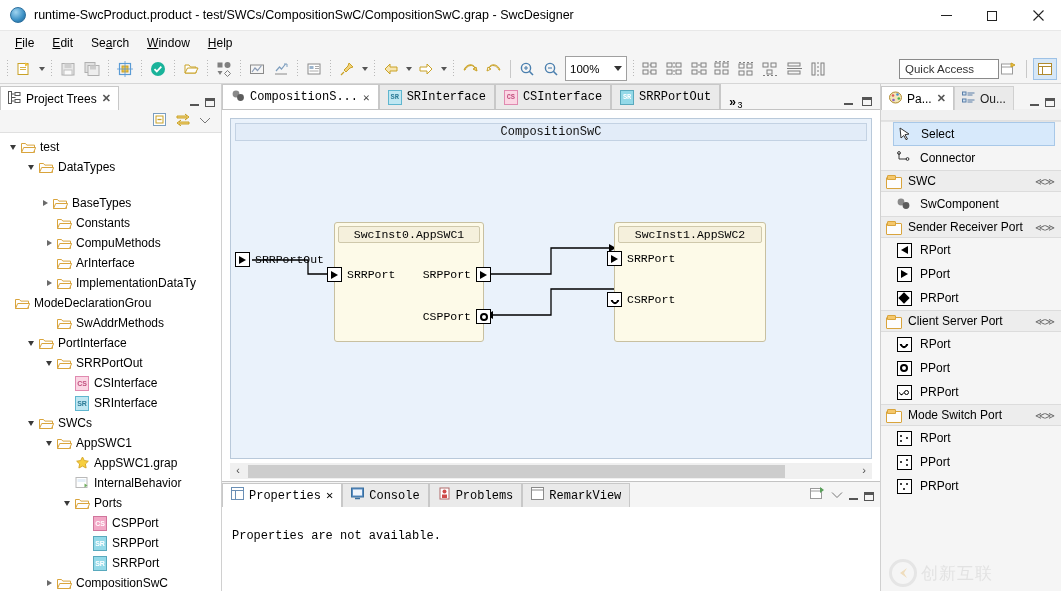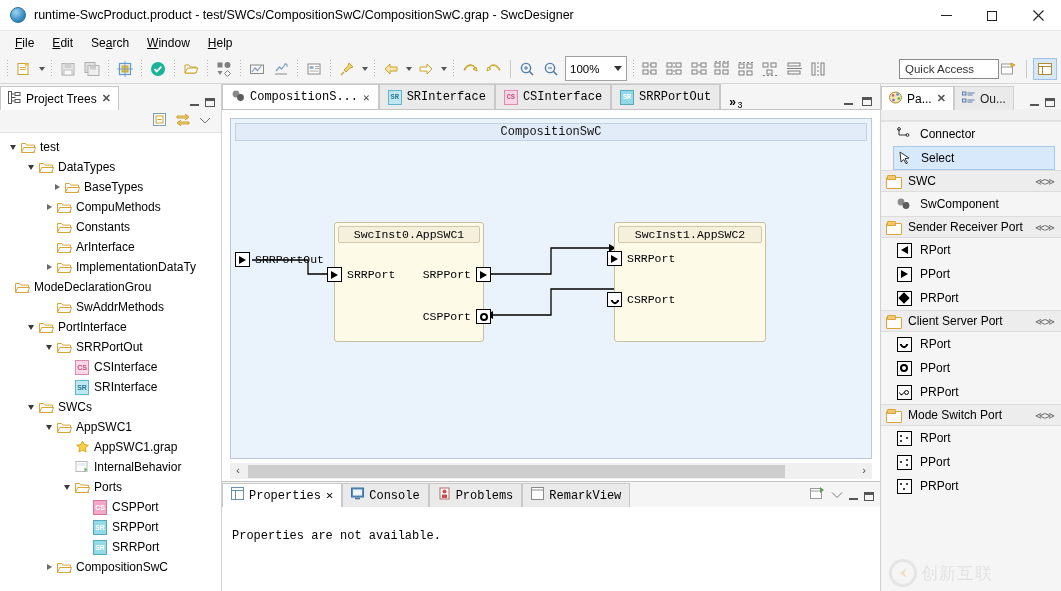--- a/index.html
+++ b/index.html
@@ -501,53 +501,53 @@
               <i class="tw-down"></i>
             </span>
             <span class="ticon">
               <svg width="15" height="13">
                 <path d="M0.5 11.5V2.5h4l1.3 1.6h7.7v7.4z" fill="#fff" stroke="#d9a43c"></path>
                 <path d="M0.5 11.5l2.2-5h12l-2.2 5z" fill="#fdfdfd" stroke="#d9a43c"></path>
               </svg>
             </span>
             <span class="tlabel">DataTypes</span>
           </div>
-          <div class="tnode" style="padding-left: 50px;">
+          <div class="tnode" style="padding-left: 38px; margin-top: 16px;">
             <span class="twist">
               <i class="tw-right"></i>
             </span>
             <span class="ticon">
               <svg width="15" height="13">
                 <path d="M0.5 11.5V2.5h4l1.3 1.6h7.7v7.4z" fill="#fff" stroke="#d9a43c"></path>
                 <path d="M0.5 11.5l2.2-5h12l-2.2 5z" fill="#fdfdfd" stroke="#d9a43c"></path>
               </svg>
             </span>
             <span class="tlabel">BaseTypes</span>
+          </div>
+          <div class="tnode" style="padding-left: 42px;">
+            <span class="twist spacer"></span>
+            <span class="ticon">
+              <svg width="15" height="13">
+                <path d="M0.5 11.5V2.5h4l1.3 1.6h7.7v7.4z" fill="#fff" stroke="#d9a43c"></path>
+                <path d="M0.5 11.5l2.2-5h12l-2.2 5z" fill="#fdfdfd" stroke="#d9a43c"></path>
+              </svg>
+            </span>
+            <span class="tlabel">Constants</span>
           </div>
           <div class="tnode" style="padding-left: 42px;">
             <span class="twist">
               <i class="tw-right"></i>
             </span>
             <span class="ticon">
               <svg width="15" height="13">
                 <path d="M0.5 11.5V2.5h4l1.3 1.6h7.7v7.4z" fill="#fff" stroke="#d9a43c"></path>
                 <path d="M0.5 11.5l2.2-5h12l-2.2 5z" fill="#fdfdfd" stroke="#d9a43c"></path>
               </svg>
             </span>
             <span class="tlabel">CompuMethods</span>
-          </div>
-          <div class="tnode" style="padding-left: 42px;">
-            <span class="twist spacer"></span>
-            <span class="ticon">
-              <svg width="15" height="13">
-                <path d="M0.5 11.5V2.5h4l1.3 1.6h7.7v7.4z" fill="#fff" stroke="#d9a43c"></path>
-                <path d="M0.5 11.5l2.2-5h12l-2.2 5z" fill="#fdfdfd" stroke="#d9a43c"></path>
-              </svg>
-            </span>
-            <span class="tlabel">Constants</span>
           </div>
           <div class="tnode" style="padding-left: 42px;">
             <span class="twist spacer"></span>
             <span class="ticon">
               <svg width="15" height="13">
                 <path d="M0.5 11.5V2.5h4l1.3 1.6h7.7v7.4z" fill="#fff" stroke="#d9a43c"></path>
                 <path d="M0.5 11.5l2.2-5h12l-2.2 5z" fill="#fdfdfd" stroke="#d9a43c"></path>
               </svg>
             </span>
             <span class="tlabel">ArInterface</span>
@@ -901,37 +901,37 @@
           </span>
           <span>Ou...</span>
         </div>
         <div class="view-ctrls">
           <div class="ctrl-min"></div>
           <div class="ctrl-max"></div>
         </div>
       </div>
       <div class="pal-top"></div>
       <div class="pal-body">
-        <div class="pal-item">
+        <div class="pal-item selected">
+            <span style="display:flex;align-items:center;justify-content:center;width:18px">
+              <svg width="14" height="14">
+                <path d="M2 1l9 6-4 .7L9.5 12 8 12.7 5.8 8.5 3 11z" fill="#fff" stroke="#333"></path>
+              </svg>
+            </span>
+            <span>Select</span>
+          </div>
+          <div class="pal-item">
             <span style="display:flex;align-items:center;justify-content:center;width:18px">
               <svg width="14" height="14">
                 <path d="M2 2v6h8" fill="none" stroke="#333"></path>
                 <circle cx="2" cy="2" r="1.4" fill="none" stroke="#333"></circle>
                 <circle cx="10.5" cy="8" r="1.4" fill="none" stroke="#333"></circle>
               </svg>
             </span>
             <span>Connector</span>
-          </div>
-          <div class="pal-item selected">
-            <span style="display:flex;align-items:center;justify-content:center;width:18px">
-              <svg width="14" height="14">
-                <path d="M2 1l9 6-4 .7L9.5 12 8 12.7 5.8 8.5 3 11z" fill="#fff" stroke="#333"></path>
-              </svg>
-            </span>
-            <span>Select</span>
           </div>
           <div class="pal-group">
             <span class="folder"></span>
             <span>SWC</span>
             <span class="pin">≪≫</span>
           </div>
           <div class="pal-item">
             <span style="display:flex;align-items:center;justify-content:center;width:18px">
               <svg width="16" height="14">
                 <circle cx="5" cy="5" r="3.4" fill="#8a8a8a"></circle>

